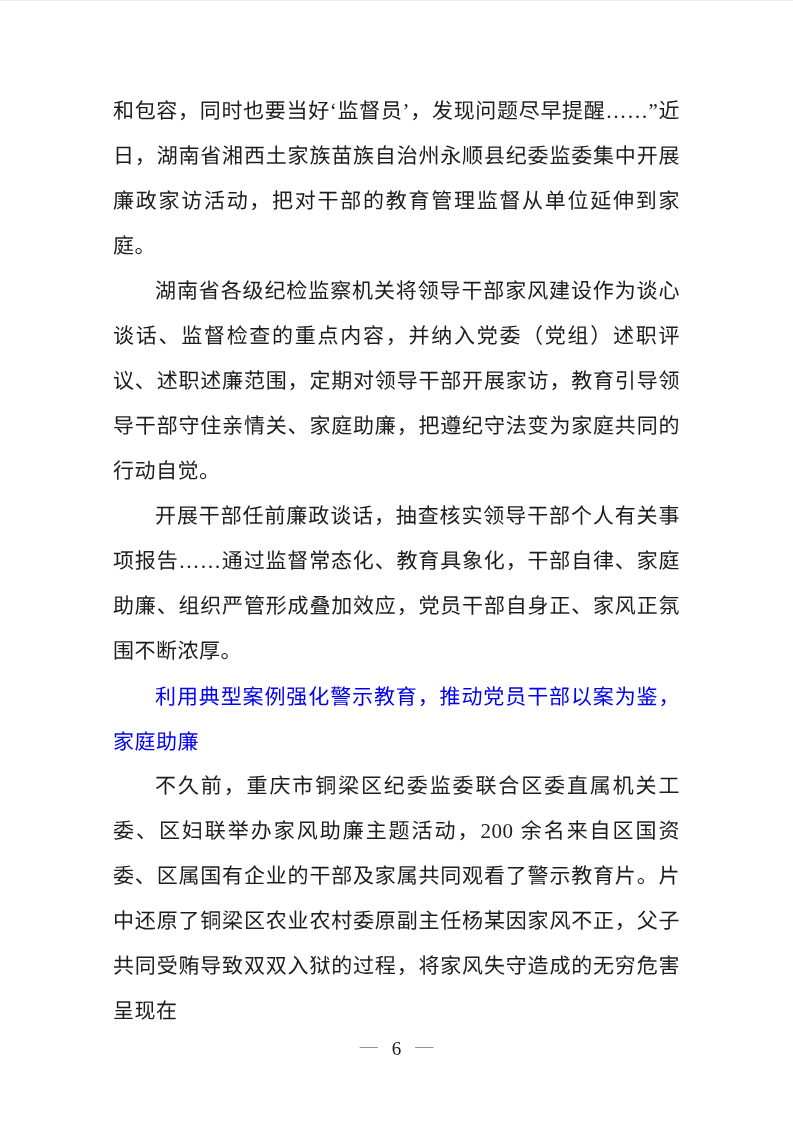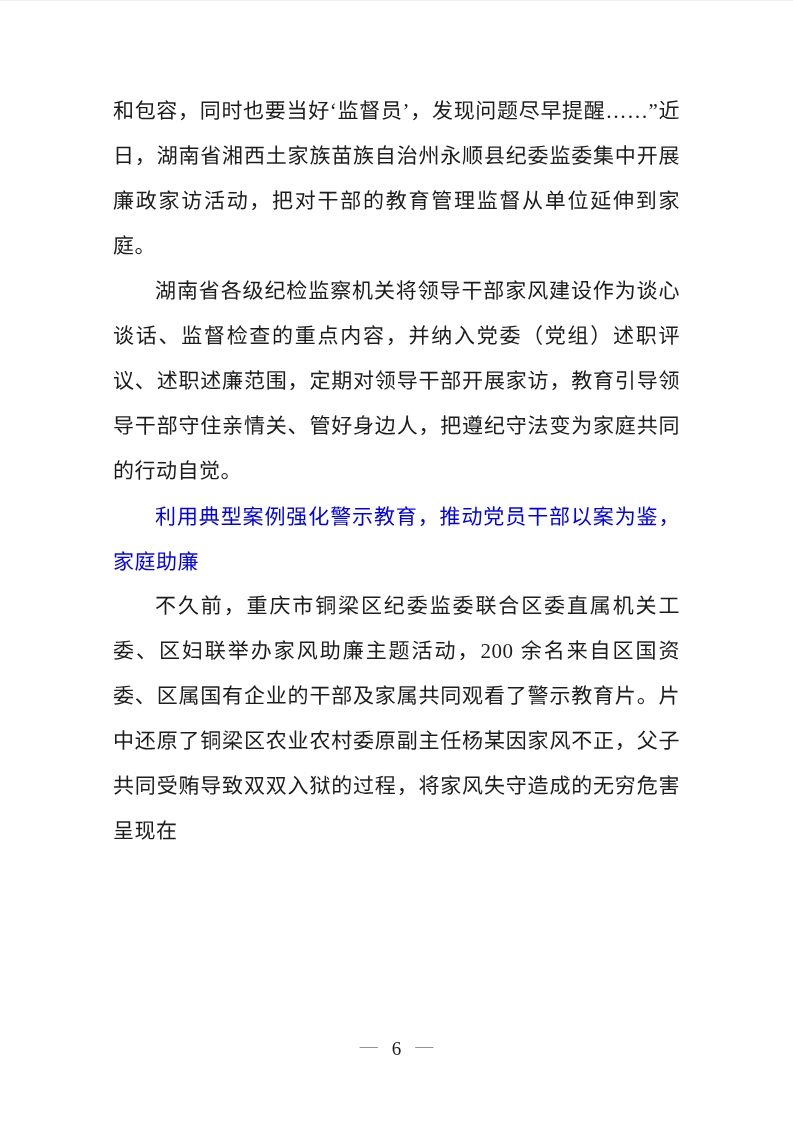--- a/index.html
+++ b/index.html
@@ -61,21 +61,22 @@
   .footer .num {
     color: #1c1c1c;
   }
 </style>
 </head>
 <body>
 
 <div class="page">
   <div class="content">
     <p>和包容，同时也要当好‘监督员’，发现问题尽早提醒……”近日，湖南省湘西土家族苗族自治州永顺县纪委监委集中开展廉政家访活动，把对干部的教育管理监督从单位延伸到家庭。</p>
-    <p class="indent">湖南省各级纪检监察机关将领导干部家风建设作为谈心谈话、监督检查的重点内容，并纳入党委（党组）述职评议、述职述廉范围，定期对领导干部开展家访，教育引导领导干部守住亲情关、管好身边人，把遵纪守法变为家庭共同的行动自觉。</p>
+    <p class="indent">湖南省各级纪检监察机关将领导干部家风建设作为谈心谈话、监督检查的重点内容，并纳入党委（党组）述职评议、述职述廉范围，定期对领导干部开展家访，教育引导领导干部守住亲情关、家庭助廉，把遵纪守法变为家庭共同的行动自觉。</p>
+    <p class="indent">开展干部任前廉政谈话，抽查核实领导干部个人有关事项报告……通过监督常态化、教育具象化，干部自律、家庭助廉、组织严管形成叠加效应，党员干部自身正、家风正氛围不断浓厚。</p>
     <h2 class="indent heading">利用典型案例强化警示教育，推动党员干部以案为鉴，家庭助廉</h2>
     <p class="indent">不久前，重庆市铜梁区纪委监委联合区委直属机关工委、区妇联举办家风助廉主题活动，200 余名来自区国资委、区属国有企业的干部及家属共同观看了警示教育片。片中还原了铜梁区农业农村委原副主任杨某因家风不正，父子共同受贿导致双双入狱的过程，将家风失守造成的无穷危害呈现在</p>
   </div>
 
   <div class="footer">
     <span class="dash">—</span><span class="num">6</span><span class="dash">—</span>
   </div>
 </div>
 
 </body></html>

